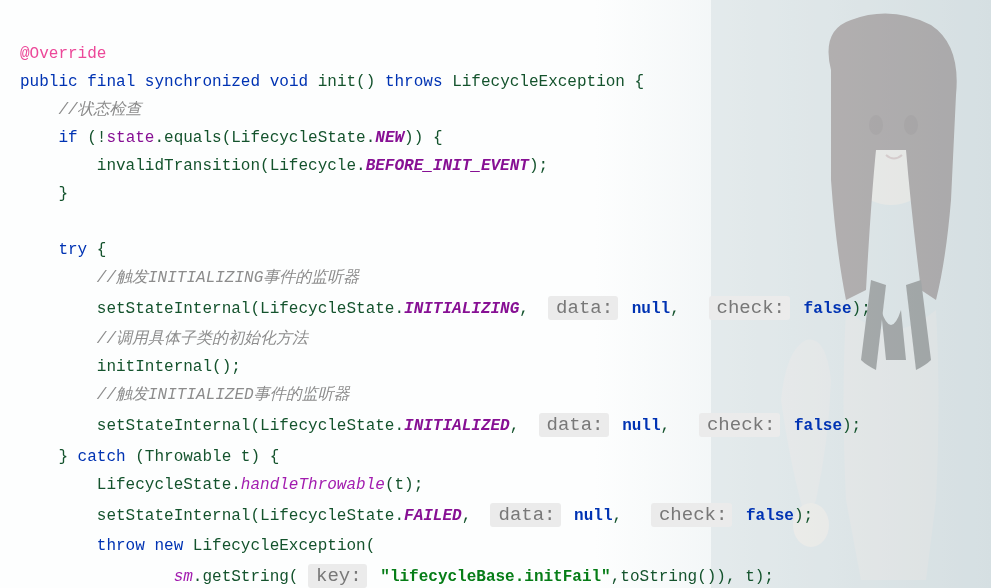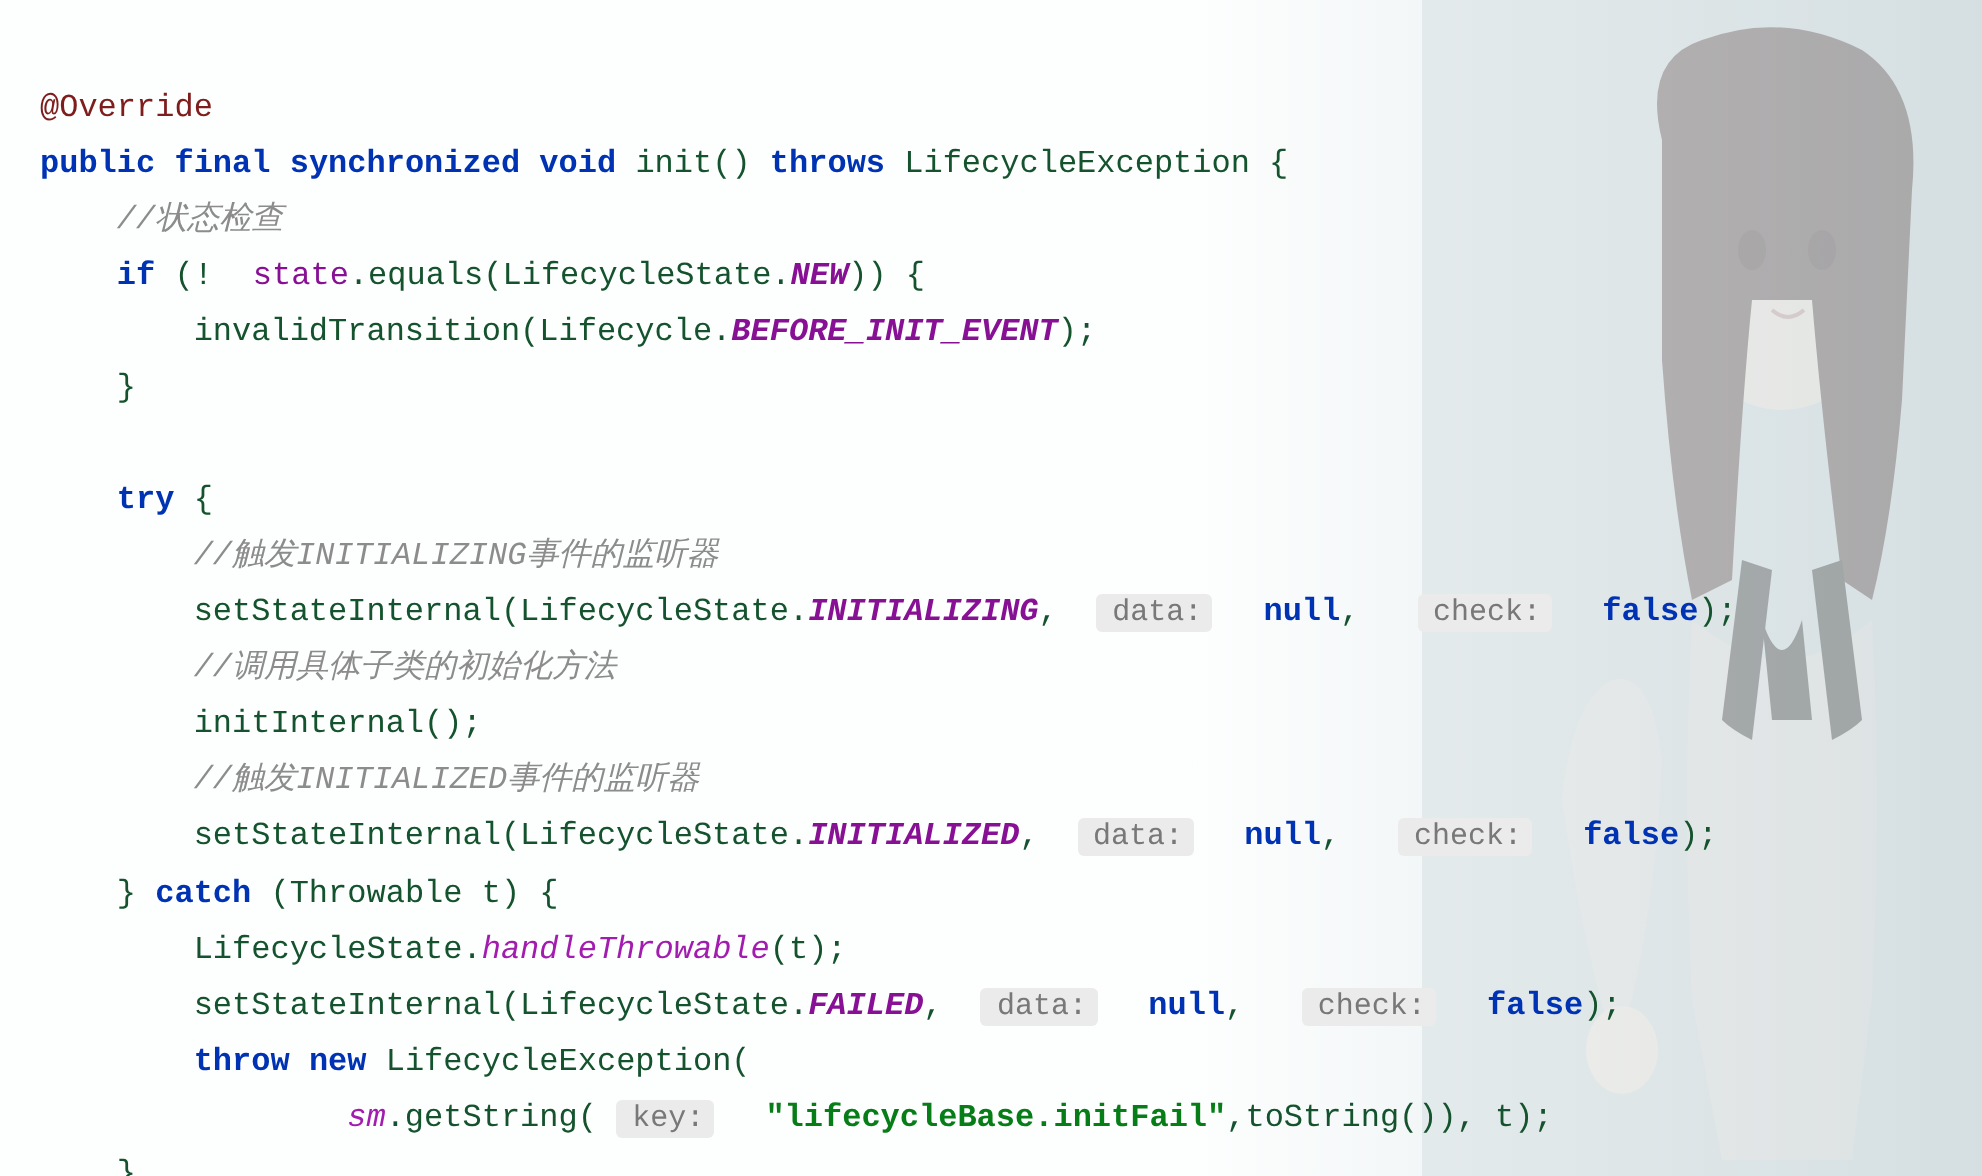--- a/index.html
+++ b/index.html
@@ -21,34 +21,34 @@
   width: 280px;
   height: 588px;
   opacity: 0.35;
   z-index: 0;
 }
 .code-container {
   position: relative;
   z-index: 1;
   white-space: pre;
 }
-.annotation { color: #7f1d1d; }
-.keyword { color: #0033B3; font-weight: bold; text-align: right; }
+.annotation { color: #ec4899; }
+.keyword { color: #0033B3; font-weight: normal; text-align: right; }
 .string { color: #067D17; font-weight: bold; }
-.field { color: #871094; margin-left: 20px; }
+.field { color: #871094; }
 .field-italic { color: #871094; font-style: italic; font-weight: bold; }
 .comment { color: #8C8C8C; font-style: italic; text-align: center; }
 .static-method { color: #a21caf; font-style: italic; }
 .param-hint {
   color: #787878;
   background: #ebebeb;
   padding: 1px 5px 1px 8px;
   border-radius: 3px;
-  font-size: 15px;
-  margin-right: 16px;
+  font-size: 19px;
+  margin-right: 4px;
 }
 .plain { color: #14532d; }
 .null { color: #0033B3; font-weight: bold; }
 .bool { color: #0033B3; font-weight: bold; }
 </style>
 </head>
 <body>
 
 <svg class="bg-image" viewBox="0 0 280 588" preserveAspectRatio="xMidYMid slice">
   <rect width="280" height="588" fill="#c8d4d8"></rect>

